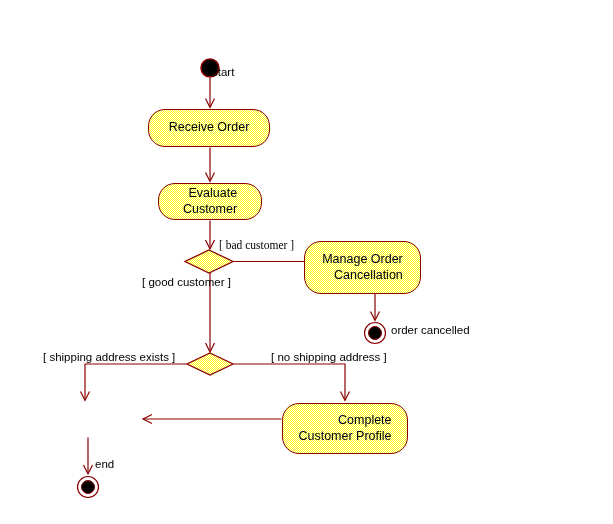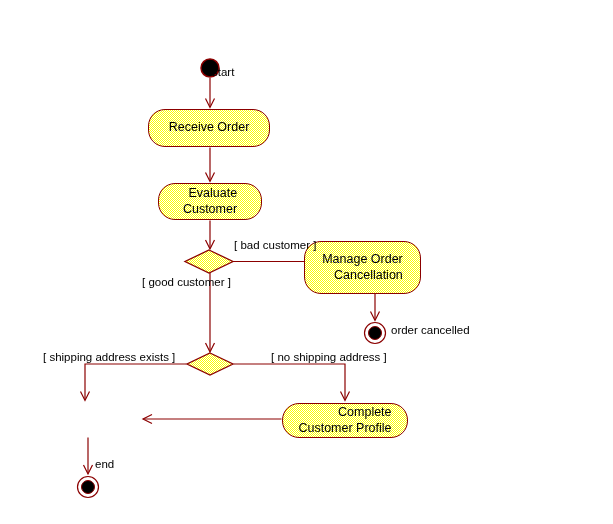--- a/index.html
+++ b/index.html
@@ -16,23 +16,23 @@
     background-size:2px 2px;
     display:flex;align-items:center;justify-content:center;
     text-align:right;font-size:12.5px;line-height:1.22;color:#000000;
   }
   .activity .line{display:block;}
   .lbl{position:absolute;font-size:11.5px;color:#000000;white-space:nowrap;}
   #n-receive{left:148px;top:109px;width:122px;height:38px;}
   #n-evaluate{left:158px;top:183px;width:104px;height:37px;}
   #n-manage{left:304px;top:241px;width:117px;height:53px;}
   #n-ship{left:33px;top:403px;width:107px;height:34px;}
-  #n-complete{left:282px;top:403px;width:126px;height:35px;}
+  #n-complete{left:282px;top:403px;width:126px;height:51px;}
   #lbl-start{left:212px;top:42px;margin-top:24px;}
-  #lbl-bad{left:234px;top:239px;}
+  #lbl-bad{left:219px;top:239px;font-family:Liberation Serif, serif;}
   #lbl-good{left:112px;top:276px;margin-left:30px;}
   #lbl-cancelled{left:391px;top:324px;}
   #lbl-shipexists{left:43px;top:351px;text-align:right;}
   #lbl-noship{left:227px;top:351px;padding-left:44px;}
   #lbl-end{left:95px;top:458px;}
 </style>
 </head>
 <body>
 
 <div id="canvas">

